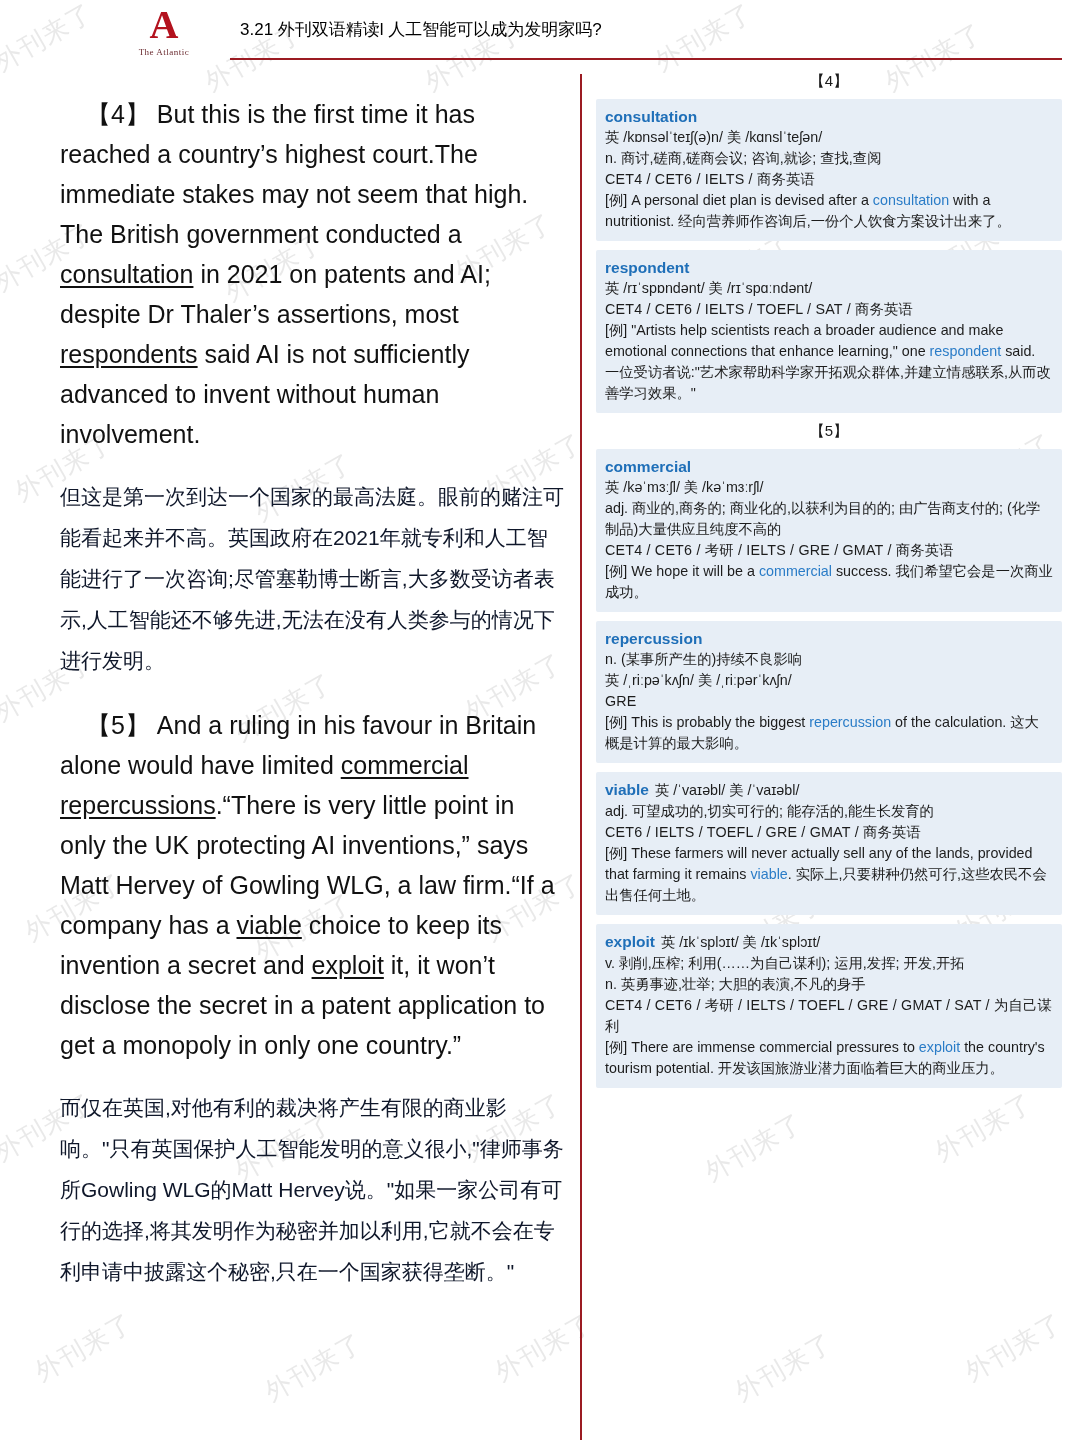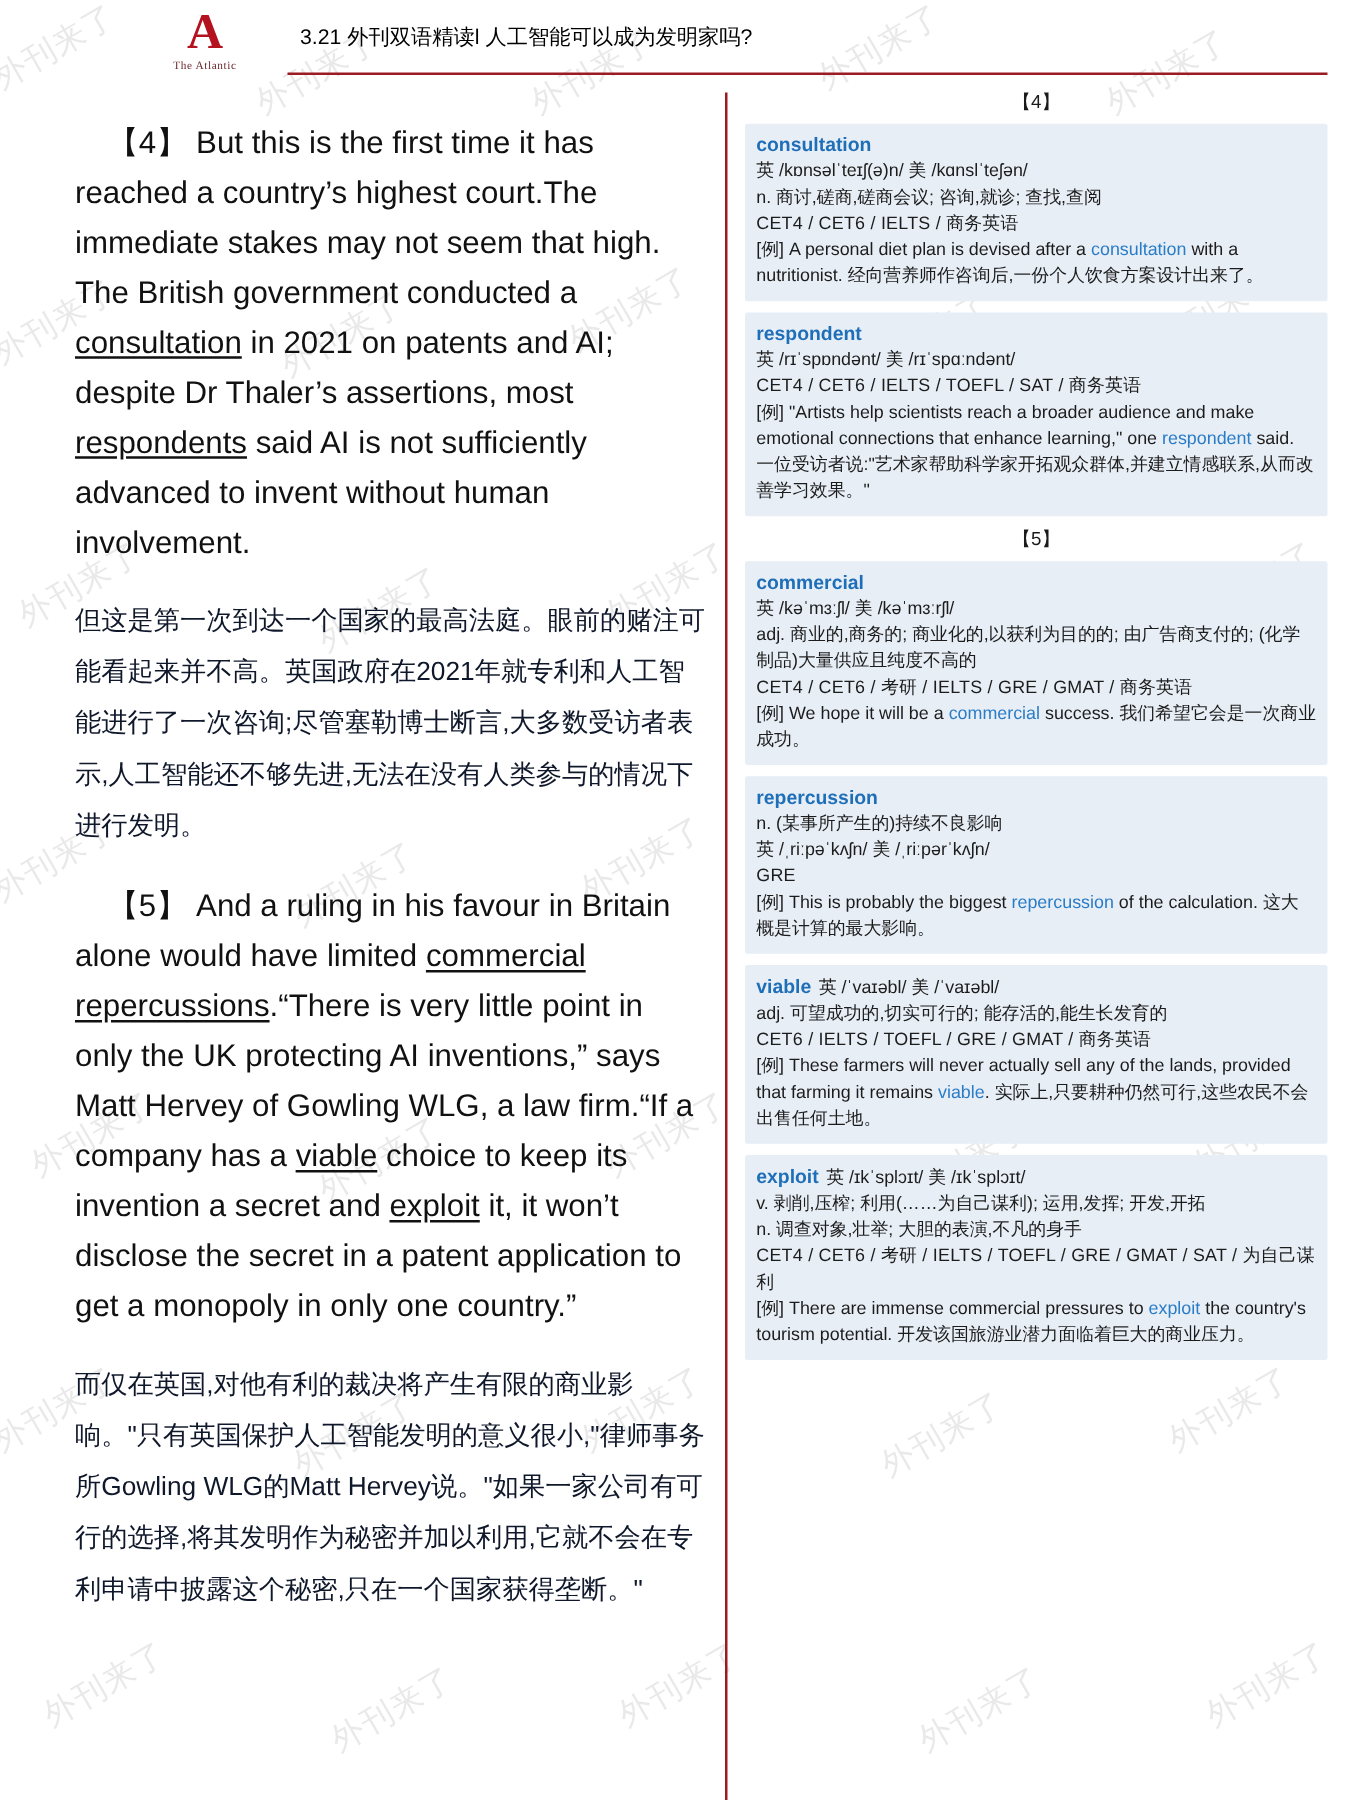--- a/index.html
+++ b/index.html
@@ -266,19 +266,19 @@
     <div class="card">
       <div class="row"><span class="hw-inline">viable</span><span class="phon">英 /ˈvaɪəbl/  美 /ˈvaɪəbl/</span></div>
       <div class="row">adj. 可望成功的,切实可行的; 能存活的,能生长发育的</div>
       <div class="row tags">CET6 / IELTS / TOEFL / GRE / GMAT / 商务英语</div>
       <div class="row"><span>[例] These farmers will never actually sell any of the lands, provided that farming it remains </span><span class="hl">viable</span><span>. 实际上,只要耕种仍然可行,这些农民不会出售任何土地。</span></div>
     </div>
 
     <div class="card">
       <div class="row"><span class="hw-inline">exploit</span><span class="phon">英 /ɪkˈsplɔɪt/  美 /ɪkˈsplɔɪt/</span></div>
       <div class="row">v. 剥削,压榨; 利用(……为自己谋利); 运用,发挥; 开发,开拓</div>
-      <div class="row">n. 调查对象,壮举; 大胆的表演,不凡的身手</div>
+      <div class="row">n. 英勇事迹,壮举; 大胆的表演,不凡的身手</div>
       <div class="row tags">CET4 / CET6 / 考研 / IELTS / TOEFL / GRE / GMAT / SAT / 为自己谋利</div>
       <div class="row"><span>[例] There are immense commercial pressures to </span><span class="hl">exploit</span><span> the country's tourism potential. 开发该国旅游业潜力面临着巨大的商业压力。</span></div>
     </div>
 
   </div>
 </div>
 
 </body></html>

